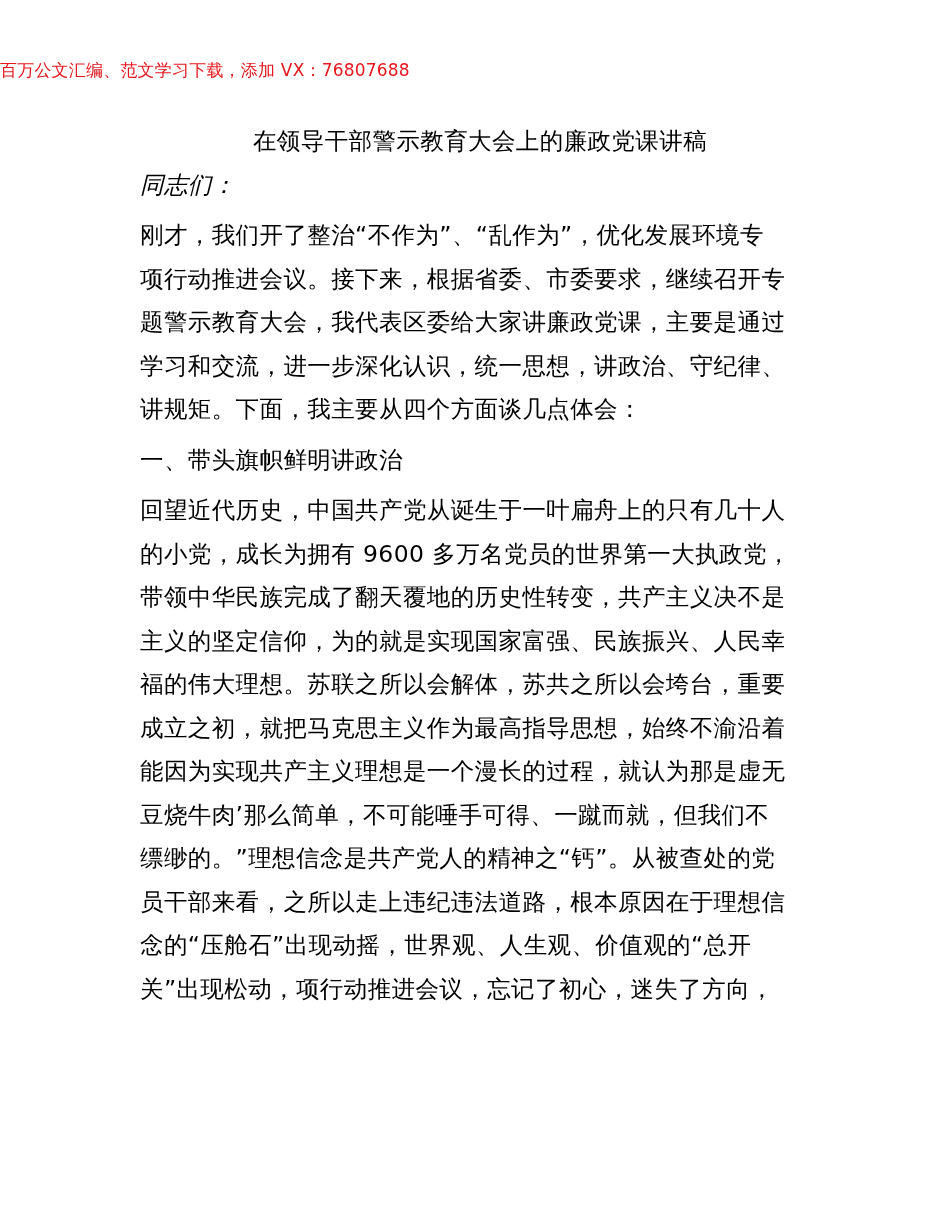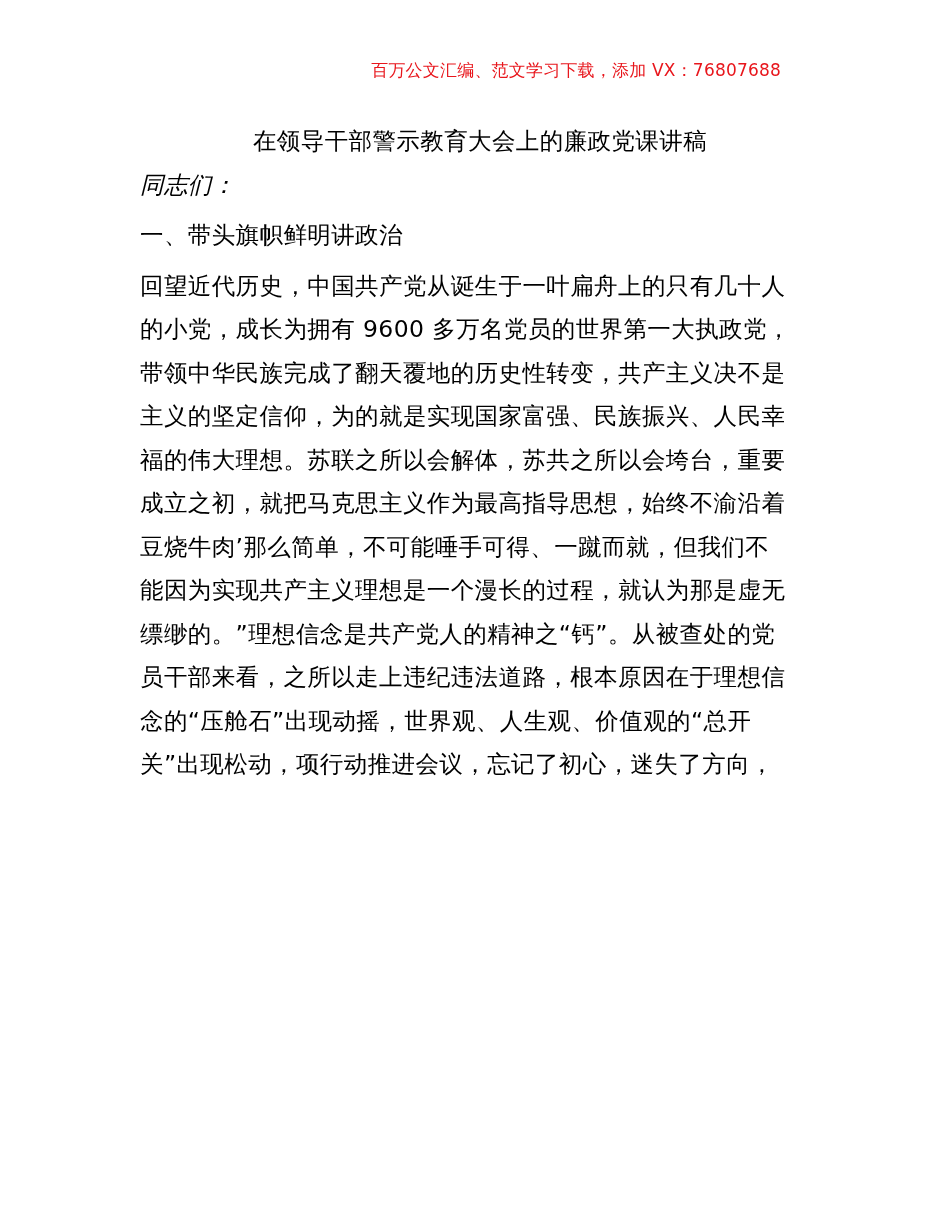--- a/index.html
+++ b/index.html
@@ -13,21 +13,21 @@
       position: relative;
       overflow: hidden;
       font-family: "DejaVu Sans", "Liberation Sans", sans-serif;
       color: #000000;
     }
     .header {
       position: absolute;
       top: 56px;
       left: 0;
       width: 781px;
-      text-align: right;
+      text-align: left;
       font-size: 17px;
       line-height: 28px;
       color: #e8161c;
       letter-spacing: 0.2px;
     }
     .page {
       position: absolute;
       top: 120px;
       left: 140px;
       width: 680px;
@@ -46,30 +46,37 @@
   </style>
 </head>
 <body>
 
 <div class="header">百万公文汇编、范文学习下载，添加 VX：76807688</div>
 
 <div class="page">
   <div class="line title">在领导干部警示教育大会上的廉政党课讲稿</div>
   <div class="line salutation">同志们：</div>
 
+  <div class="para">
+    <div class="line">刚才，我们开了整治“不作为”、“乱作为”，优化发展环境专</div>
+    <div class="line">项行动推进会议。接下来，根据省委、市委要求，继续召开专</div>
+    <div class="line">题警示教育大会，我代表区委给大家讲廉政党课，主要是通过</div>
+    <div class="line">学习和交流，进一步深化认识，统一思想，讲政治、守纪律、</div>
+    <div class="line">讲规矩。下面，我主要从四个方面谈几点体会：</div>
+  </div>
 
   <div class="line heading">一、带头旗帜鲜明讲政治</div>
 
   <div class="para">
     <div class="line">回望近代历史，中国共产党从诞生于一叶扁舟上的只有几十人</div>
     <div class="line">的小党，成长为拥有 9600 多万名党员的世界第一大执政党，</div>
     <div class="line">带领中华民族完成了翻天覆地的历史性转变，共产主义决不是</div>
     <div class="line">主义的坚定信仰，为的就是实现国家富强、民族振兴、人民幸</div>
     <div class="line">福的伟大理想。苏联之所以会解体，苏共之所以会垮台，重要</div>
     <div class="line">成立之初，就把马克思主义作为最高指导思想，始终不渝沿着</div>
+    <div class="line">能因为实现共产主义理想是一个漫长的过程，就认为那是虚无</div>
     <div class="line">豆烧牛肉’那么简单，不可能唾手可得、一蹴而就，但我们不</div>
-    <div class="line">能因为实现共产主义理想是一个漫长的过程，就认为那是虚无</div>
     <div class="line">缥缈的。”理想信念是共产党人的精神之“钙”。从被查处的党</div>
     <div class="line">员干部来看，之所以走上违纪违法道路，根本原因在于理想信</div>
     <div class="line">念的“压舱石”出现动摇，世界观、人生观、价值观的“总开</div>
     <div class="line">关”出现松动，项行动推进会议，忘记了初心，迷失了方向，</div>
   </div>
 </div>
 
 </body></html>

